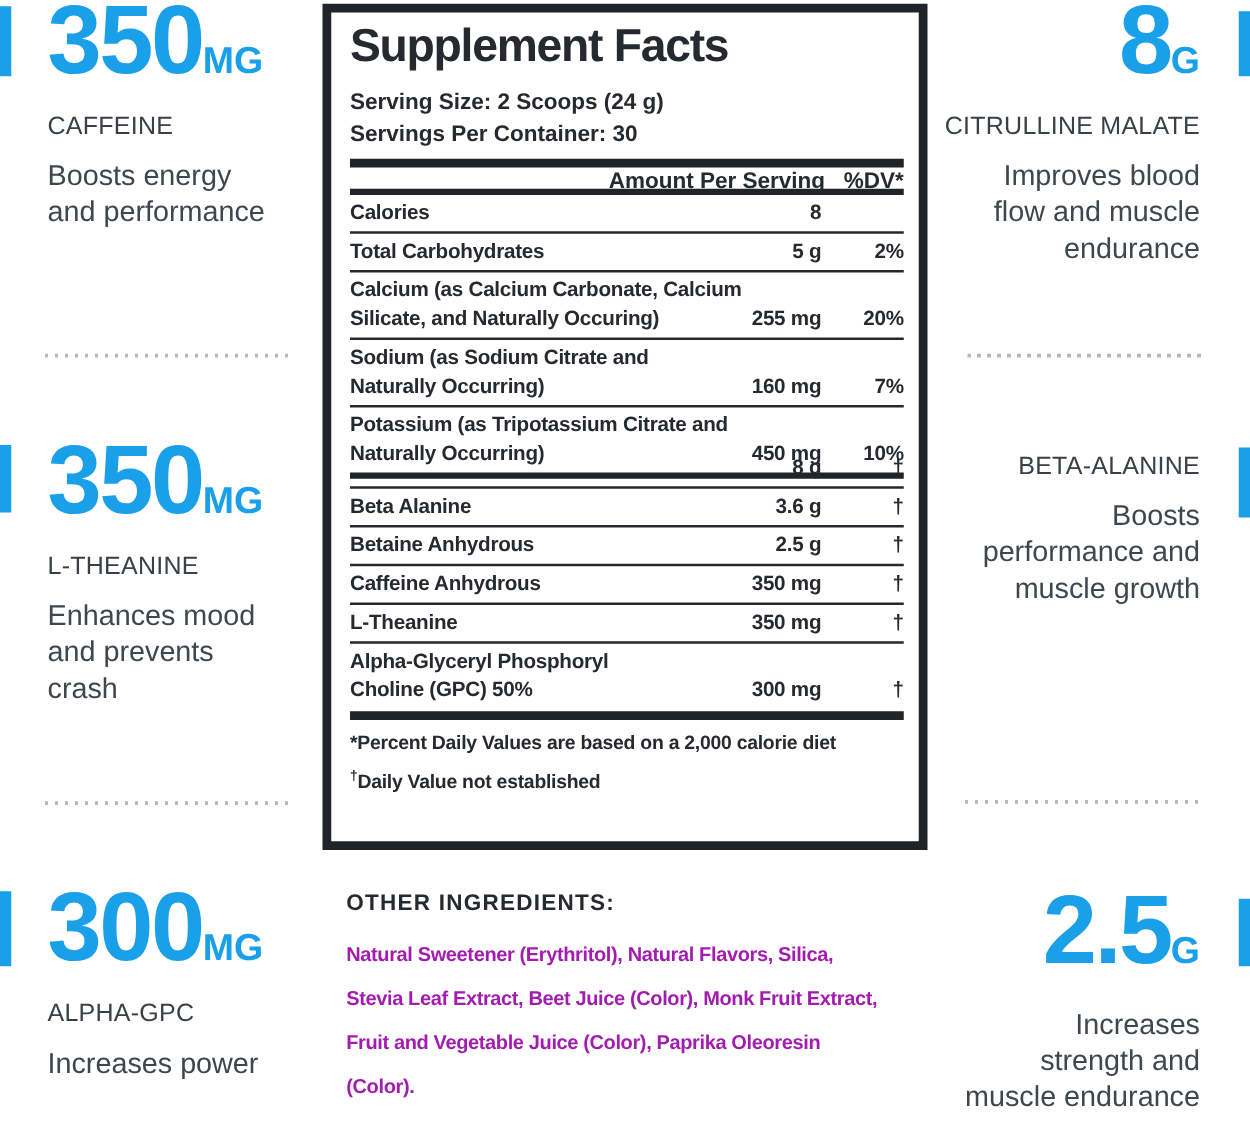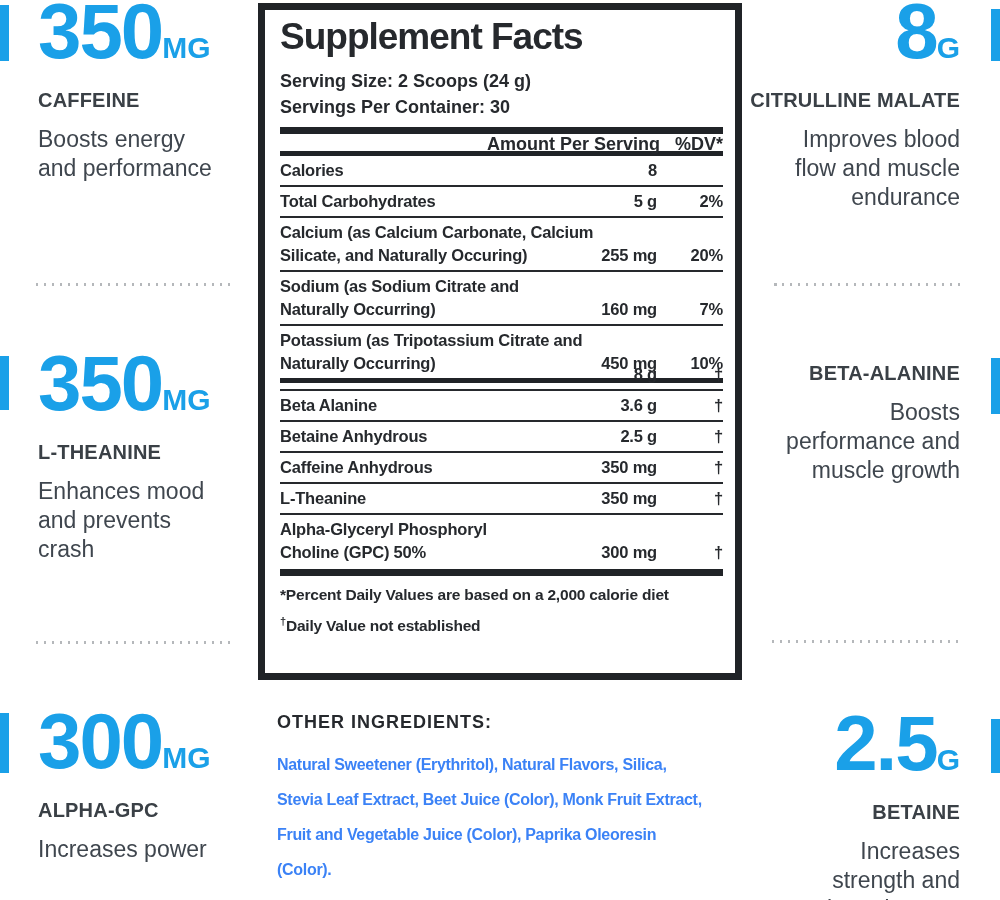--- a/index.html
+++ b/index.html
@@ -16,21 +16,21 @@
   .dots { position:absolute; height:3px;
     background:repeating-linear-gradient(90deg,#b5b8bb 0 2.5px,transparent 2.5px 8px); }
 
   
   .callout { position:absolute; }
   .callout.left-side { left:38px; width:212px; text-align:left; }
   .callout.right-side { right:40px; width:235px; text-align:right; }
   .big { font-weight:700; color:var(--blue); font-size:78px; line-height:62px;
     letter-spacing:-2px; white-space:nowrap; }
   .big .unit { font-size:30px; letter-spacing:0; }
-  .co-name { margin-top:10px; font-size:20px; font-weight:700; color:#3a4046; letter-spacing:.2px; }
+  .co-name { margin-top:10px; font-size:20px; font-weight:400; color:#3a4046; letter-spacing:.2px; }
   .co-desc { margin-top:13px; font-size:23px; line-height:29px; color:#3f464e; }
 
   
   .panel { position:absolute; left:258px; top:3px; width:484px; height:677px;
     background:#fff; border:7px solid #202327; padding:2px 12px 0 15px; }
   .p-title { font-size:37px; font-weight:700; letter-spacing:-1px; line-height:50px; color:#26292d; }
   .p-serving { margin-top:6px; font-size:18px; font-weight:700; line-height:26px; }
   .rule-heavy { height:7px; background:#202327; margin:7px 0 0 0; }
   .p-header { display:flex; justify-content:flex-end; align-items:flex-start; height:17px;
     font-size:18px; font-weight:700; }
@@ -43,21 +43,21 @@
   .fdv  { position:absolute; right:0; bottom:3px; width:60px; text-align:right; line-height:23px; }
   .p-foot { margin-top:6px; font-size:15.5px; font-weight:700; letter-spacing:-.2px;
     line-height:26px; white-space:nowrap; }
   .p-foot sup { font-size:11px; }
 
   
   .other { position:absolute; left:277px; top:712px; width:480px; }
   .other-h { font-size:18px; font-weight:700; letter-spacing:1px; color:#26292d; }
   .other-lines { margin-top:14px; }
   .other-lines div { font-size:16px; font-weight:700; letter-spacing:-.3px;
-    line-height:35px; color:#3b82f6; white-space:nowrap; }
+    line-height:35px; color:#a21caf; white-space:nowrap; }
 </style>
 </head>
 <body>
 
 <div class="stage">
 
   <div class="bar l" style="top:5px;   height:56px;"></div>
   <div class="bar l" style="top:356px; height:54px;"></div>
   <div class="bar l" style="top:713px; height:60px;"></div>
   <div class="bar r" style="top:9px;   height:52px;"></div>
@@ -106,21 +106,20 @@
   <div class="callout right-side" style="top:352px;">
     <div class="co-name">BETA-ALANINE</div>
     <div class="co-desc">
         <div>Boosts</div>
         <div>performance and</div>
         <div>muscle growth</div>
       </div>
   </div>
   <div class="callout right-side" style="top:712px;">
     <div class="big"><span>2.5</span><span class="unit">G</span></div>
-    <div class="co-name">BETAINE</div>
     <div class="co-desc">
         <div>Increases</div>
         <div>strength and</div>
         <div>muscle endurance</div>
       </div>
   </div>
 
   <div class="panel">
     <div class="p-title">Supplement Facts</div>
     <div class="p-serving">

